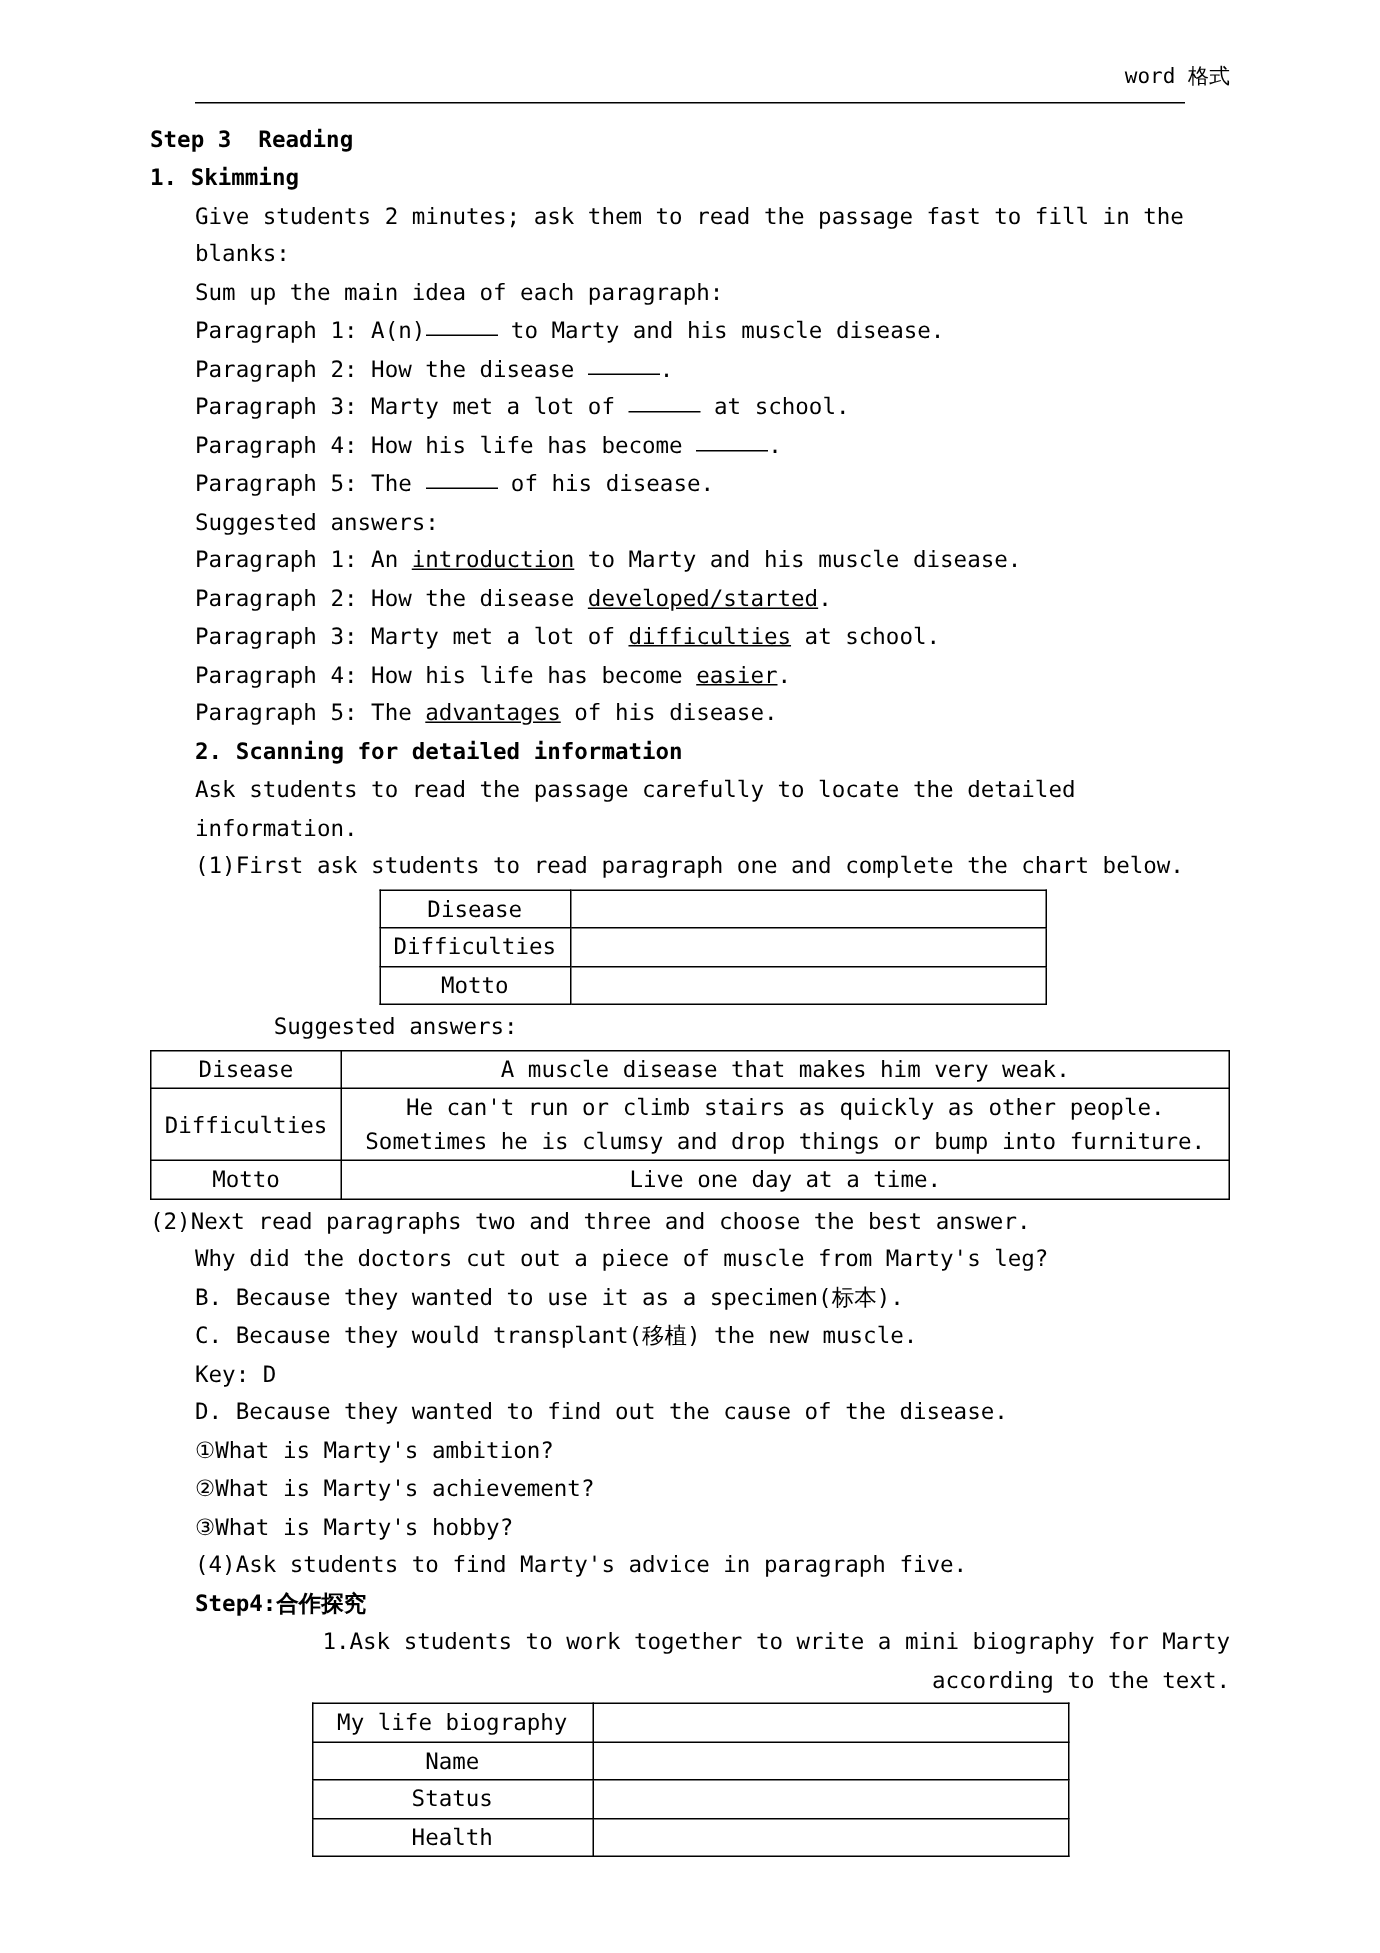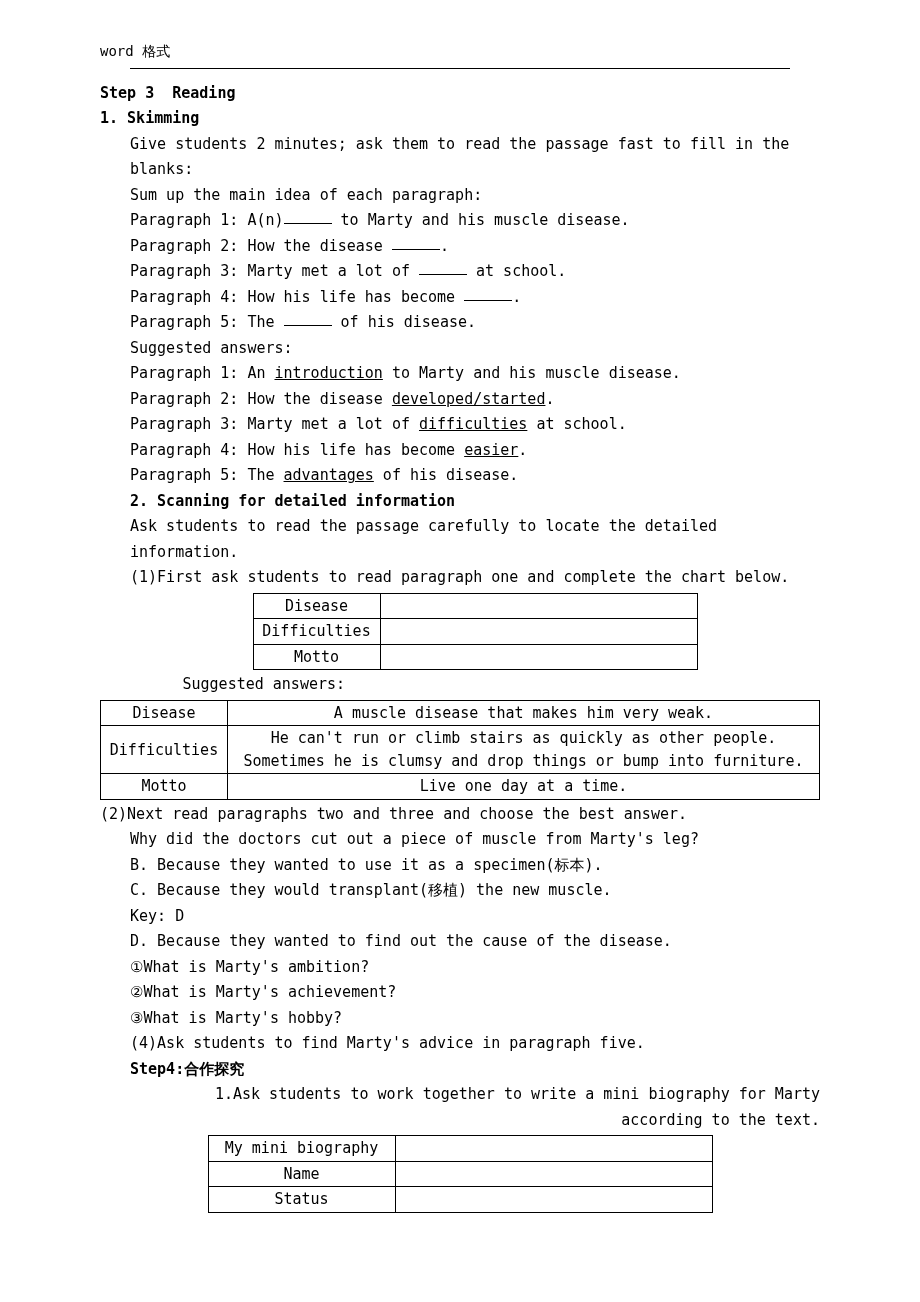--- a/index.html
+++ b/index.html
@@ -10,21 +10,21 @@
     line-height: 1.7;
     color: #000;
     background: #fff;
     width: 920px;
   }
   .page {
     padding: 40px 100px 40px 100px;
     box-sizing: border-box;
   }
   .header-area {
-    text-align: left;
+    text-align: right;
     font-size: 14px;
     padding-bottom: 4px;
   }
   .header-line {
     border-bottom: 1px solid #000;
     margin: 0 30px 12px 30px;
   }
   .bold {
     font-weight: bold;
   }
@@ -154,27 +154,31 @@
     <div class="line">(4)Ask students to find Marty's advice in paragraph five.</div>
 
     <div class="bold line">Step4:合作探究</div>
   </div>
 
   <div class="line" style="text-indent:2em;text-align:right;">1.Ask students to work together to write a mini biography for Marty according to the text.</div>
 
   <table>
     <tbody>
         <tr>
-      <td class="tbl3-col1">My mini biography</td>
+      <td class="tbl3-col1">My life biography</td>
       <td class="tbl3-col2"></td>
     </tr>
     <tr>
       <td class="tbl3-col1">Name</td>
       <td class="tbl3-col2"></td>
     </tr>
     <tr>
       <td class="tbl3-col1">Status</td>
       <td class="tbl3-col2"></td>
     </tr>
+    <tr>
+      <td class="tbl3-col1">Health</td>
+      <td class="tbl3-col2"></td>
+    </tr>
   </tbody>
     </table>
 
 </div>
 
 </body></html>

